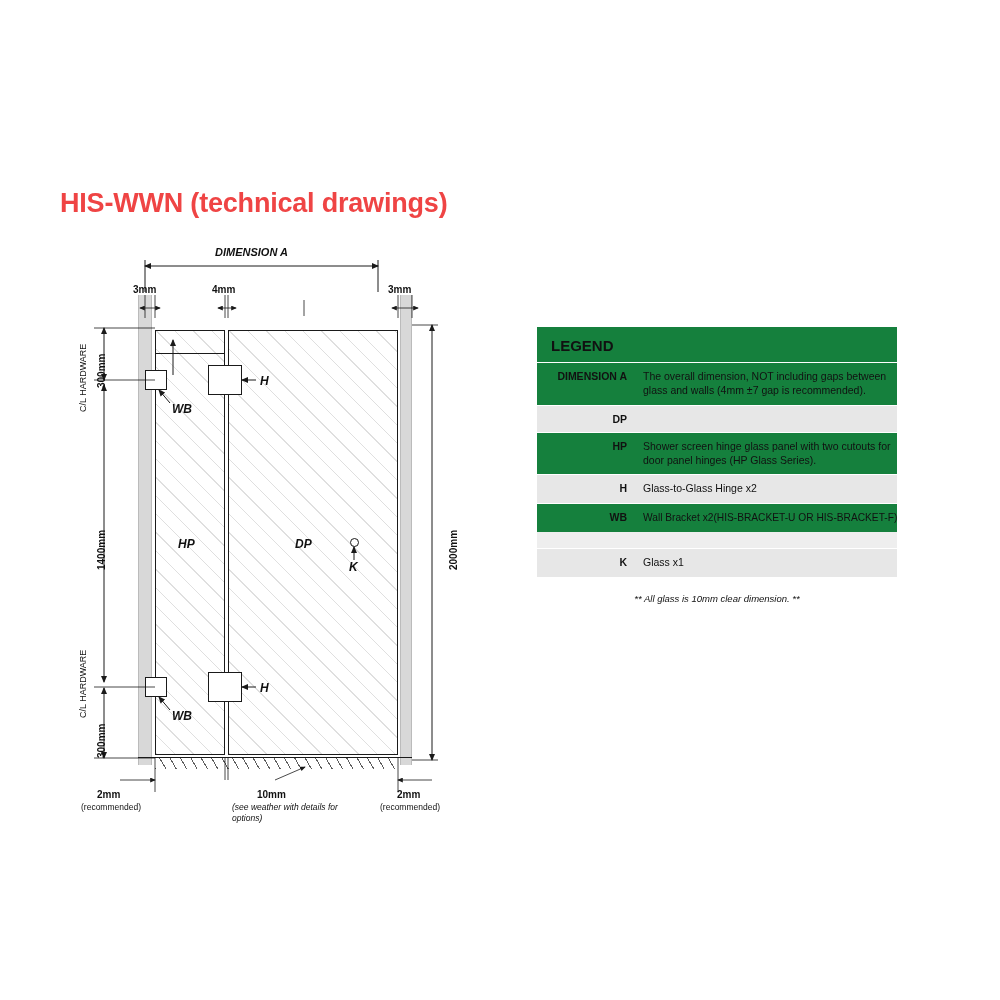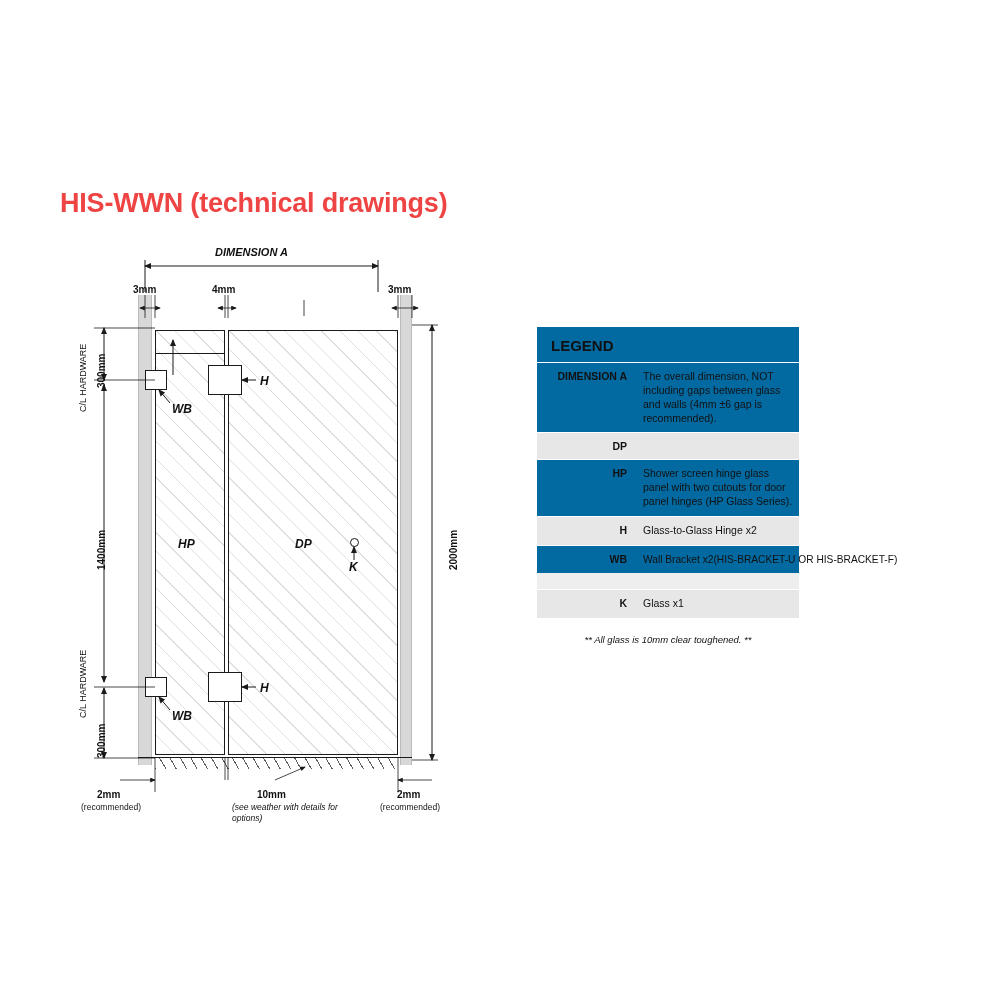--- a/index.html
+++ b/index.html
@@ -102,22 +102,22 @@
   }
 
   
   #dimsvg { position: absolute; left: 0; top: 0; width: 420px; height: 600px; overflow: visible; }
 
   
   #legend {
     position: absolute;
     left: 537px;
     top: 327px;
-    width: 262px;
-    background: #0369a1;
+    width: 360px;
+    background: #15803d;
     font-size: 11px;
   }
   #legend .legend-title {
     padding: 10px 14px 8px 14px;
     font-size: 15px;
     font-weight: bold;
     color: #111;
   }
   .lrow {
     display: flex;
@@ -267,21 +267,21 @@
 
   <div class="txt txt-b" style="left:337px; top:549px;">2mm</div>
   <div class="txt" style="left:320px; top:562px; font-size:8.5px;">(recommended)</div>
 </div>
 
 <div id="legend">
   <div class="legend-title">LEGEND</div>
 
   <div class="lrow">
     <div class="lkey">DIMENSION A</div>
-    <div class="lval">The overall dimension, NOT including gaps between glass and walls (4mm ±6 gap is recommended).</div>
+    <div class="lval">The overall dimension, NOT including gaps between glass and walls (4mm ±7 gap is recommended).</div>
   </div>
   <div class="lrow alt">
     <div class="lkey">DP</div>
   </div>
   <div class="lrow">
     <div class="lkey">HP</div>
     <div class="lval">Shower screen hinge glass panel with two cutouts for door panel hinges (HP Glass Series).</div>
   </div>
   <div class="lrow alt">
     <div class="lkey">H</div>
@@ -290,14 +290,14 @@
   <div class="lrow">
     <div class="lkey">WB</div>
     <div class="lval wide">Wall Bracket x2(HIS-BRACKET-U OR HIS-BRACKET-F)</div>
   </div>
   <div class="spacer-row"></div>
   <div class="lrow alt">
     <div class="lkey">K</div>
     <div class="lval">Glass x1</div>
   </div>
 
-  <div class="legend-note">** All glass is 10mm clear toughened. **</div>
+  <div class="legend-note">** All glass is 10mm clear dimension. **</div>
 </div>
 
 </body></html>

